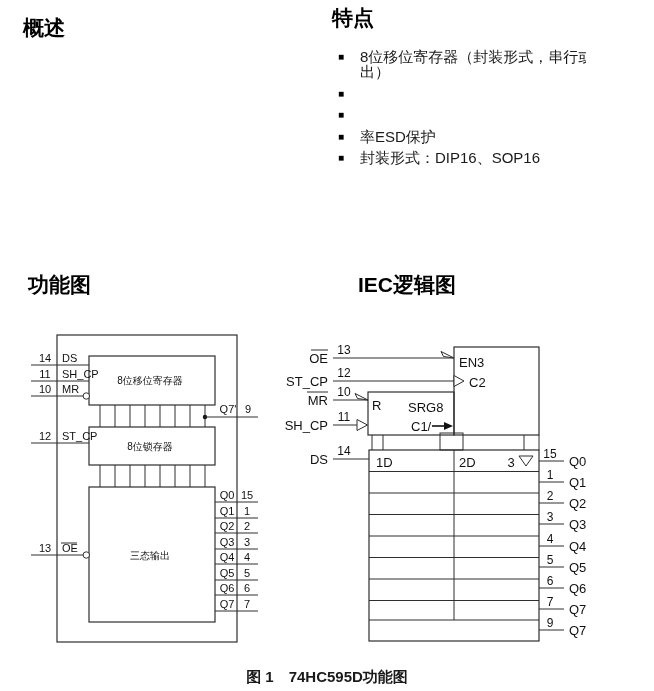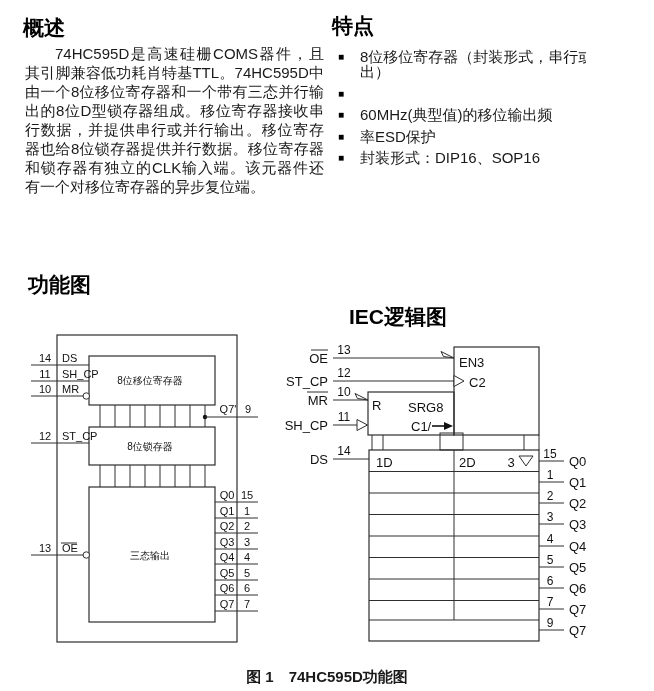--- a/index.html
+++ b/index.html
@@ -31,47 +31,45 @@
     position:absolute; top:668px; left:0; width:654px; text-align:center;
     font-size:15px; font-weight:bold; color:#1a1a1a;
   }
 </style>
 </head>
 <body>
 
 <div id="page">
 
   <div class="h-sec" style="left:23px; top:14px;">概述</div>
-  <div class="para">74HC595D是高速硅栅COMS器件，且其引脚兼容低功耗肖特基TTL。74HC595D中由一个8位移位寄存器和一个带有三态并行输出的8位D型锁存器组成。移位寄存器接收串行数据，并提供串行或并行输出。移位寄存器也给8位锁存器提供并行数据。移位寄存器和锁存器有独立的CLK输入端。该元器件还有一个对移位寄存器的异步复位端。</div>
-
-  <div class="h-sec" style="left:332px; top:12px;">特点</div>
+
+  <div class="h-sec" style="left:332px; top:4px;">特点</div>
   <div class="feat-list">
     <div class="feat-item">
       <span class="bullet">■</span>
       <span>8位移位寄存器（封装形式，串行或并行输出）</span>
     </div>
     <div class="feat-item">
       <span class="bullet">■</span>
     </div>
     <div class="feat-item">
       <span class="bullet">■</span>
-      <span>60MHz(典型值)的移位输出频</span>
     </div>
     <div class="feat-item">
       <span class="bullet">■</span>
       <span>率ESD保护</span>
     </div>
     <div class="feat-item">
       <span class="bullet">■</span>
       <span>封装形式：DIP16、SOP16</span>
     </div>
   </div>
 
   <div class="h-sec" style="left:28px; top:271px;text-align:center;">功能图</div>
-  <div class="h-sec" style="left:349px; top:271px;margin-top:32px;">IEC逻辑图</div>
+  <div class="h-sec" style="left:358px; top:271px;">IEC逻辑图</div>
 
   <svg style="left:20px; top:330px;" width="250" height="322" viewBox="20 330 250 322">
 
     <rect class="box" x="57" y="335" width="180" height="307"></rect>
 
     <rect class="box" x="89" y="356" width="126" height="49"></rect>
     <rect class="box" x="89" y="427" width="126" height="38"></rect>
     <rect class="box" x="89" y="487" width="126" height="135"></rect>
     <text class="t10 mid" x="150" y="384">8位移位寄存器</text>
     <text class="t10 mid" x="150" y="450">8位锁存器</text>

